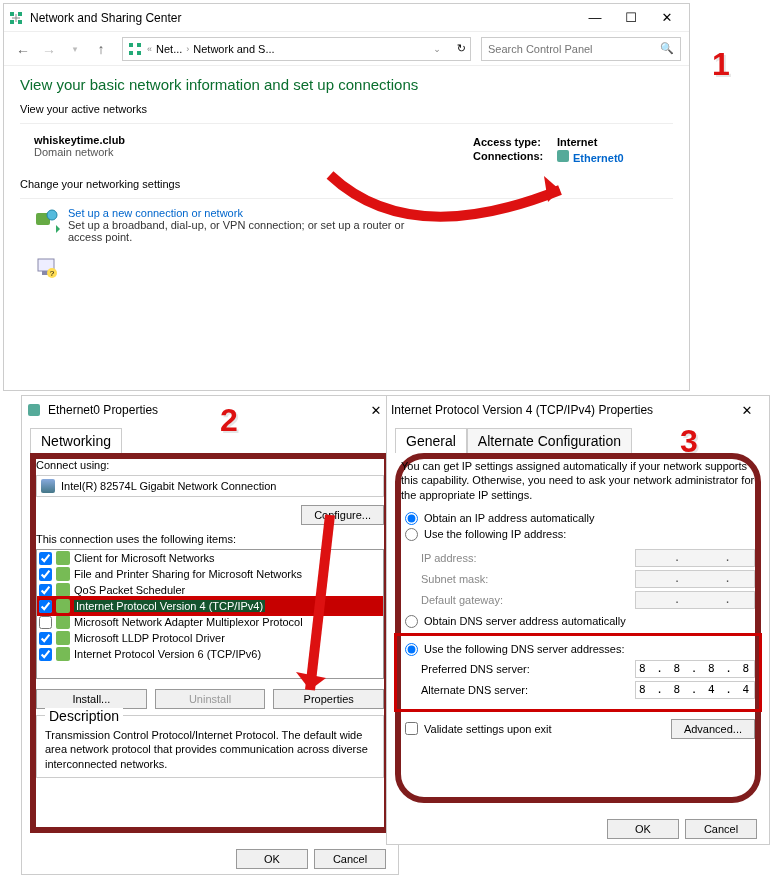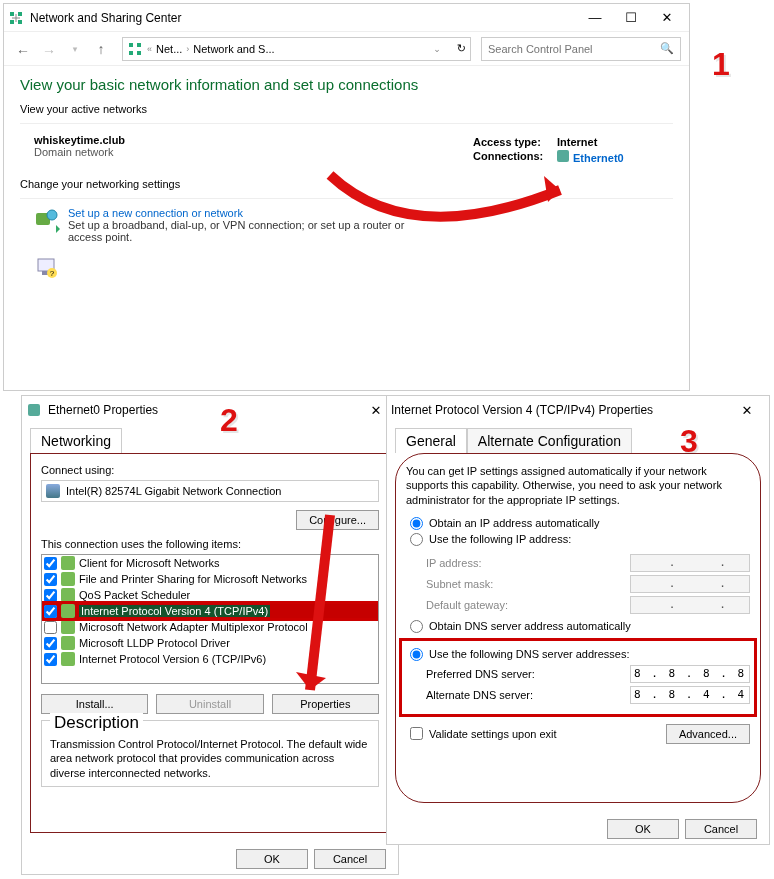--- a/index.html
+++ b/index.html
@@ -44,35 +44,35 @@
 .annot { position:absolute; color:#d11; font-weight:900; font-size:32px; text-shadow:2px 2px 0 rgba(0,0,0,0.1); font-family:Arial Black,Arial,sans-serif; }
 
 
 .arrow-svg { position:absolute; pointer-events:none; }
 
 
 .w2 { left:21px; top:395px; width:378px; height:480px; }
 .w2 .titlebar{border-bottom:none;}
 .tabbar { display:flex; padding:4px 8px 0 8px; }
 .tab { border:1px solid #ccc; border-bottom:none; padding:4px 10px; background:#fff; font-size:14px; }
-.tabcontent { border:1px solid #7f1d1d; margin:0 8px 8px 8px; padding:10px; height:380px; position:relative; }
+.tabcontent { border:6px solid #7f1d1d; margin:0 8px 8px 8px; height:380px; position:relative; }
 .connectbox { border:1px solid #ccc; height:22px; display:flex; align-items:center; padding:0 4px; margin:4px 0 8px 0; }
 .nic-icon{width:14px;height:14px;background:linear-gradient(#8ad,#478);margin-right:6px;border-radius:2px;}
 .btn { border:1px solid #999; background:#f0f0f0; padding:3px 12px; font-size:11px; font-family:inherit; cursor:pointer; }
 .btn:disabled{color:#999;}
 .rightbtn { float:right; margin:0 0 8px 0; }
 .itemlist { border:1px solid #999; height:130px; overflow-y:auto; margin:4px 0 10px 0; }
 .item { display:flex; align-items:center; padding:1px 2px; font-size:11px; }
 .item.sel { background:#c60000; color:#fff; outline:3px solid #c00; outline-offset:-1px;}
 .item input{margin-right:4px;}
 .item .proto-icon{width:14px;height:14px;margin-right:4px;background:#7b5;border-radius:2px;}
 .btnrow { display:flex; gap:8px; margin:6px 0; }
 .btnrow .btn{flex:1;}
 .descbox{border:1px solid #ccc;padding:6px 8px;margin-top:6px;}
-.descbox .dlabel{position:relative;top:-14px;background:#fff;padding:0 4px;font-size:17px;}
+.descbox .dlabel{position:relative;top:-14px;background:#fff;padding:0 4px;font-size:14px;}
 .desctxt{margin-top:-10px;font-size:11px;line-height:1.3;}
 .dlg-btns{display:flex;justify-content:flex-end;gap:6px;padding:8px 12px;}
 .dlg-btns .btn{width:72px;}
 
 
 .w3 { left:386px; top:395px; width:384px; height:450px; }
 .w3 .titlebar{border-bottom:none;}
 .w3 .tabbar .tab.inactive{background:#f6f6f6;}
 .w3 .tabcontent{height:350px;border-radius:29px;}
 .help{font-size:11px;line-height:1.3;margin-bottom:10px;}

